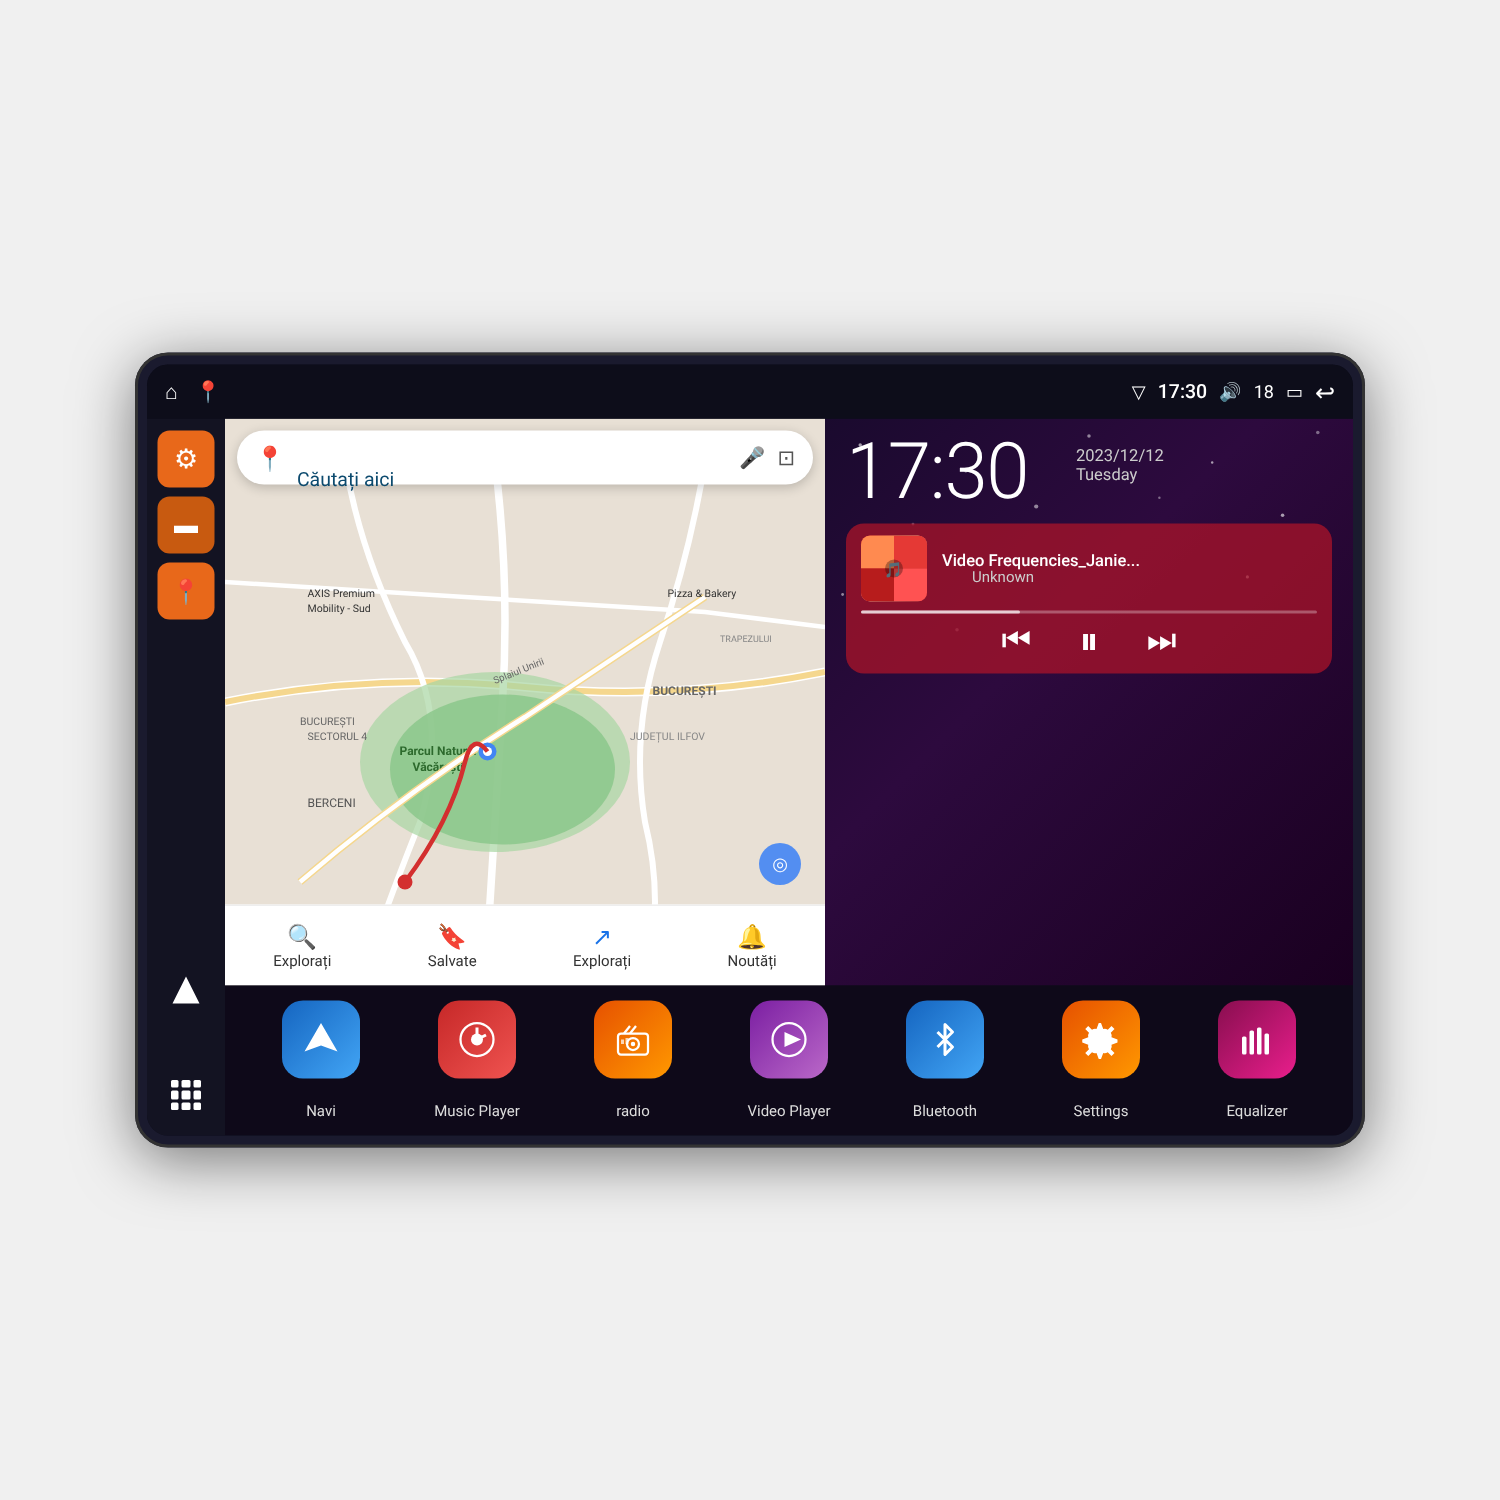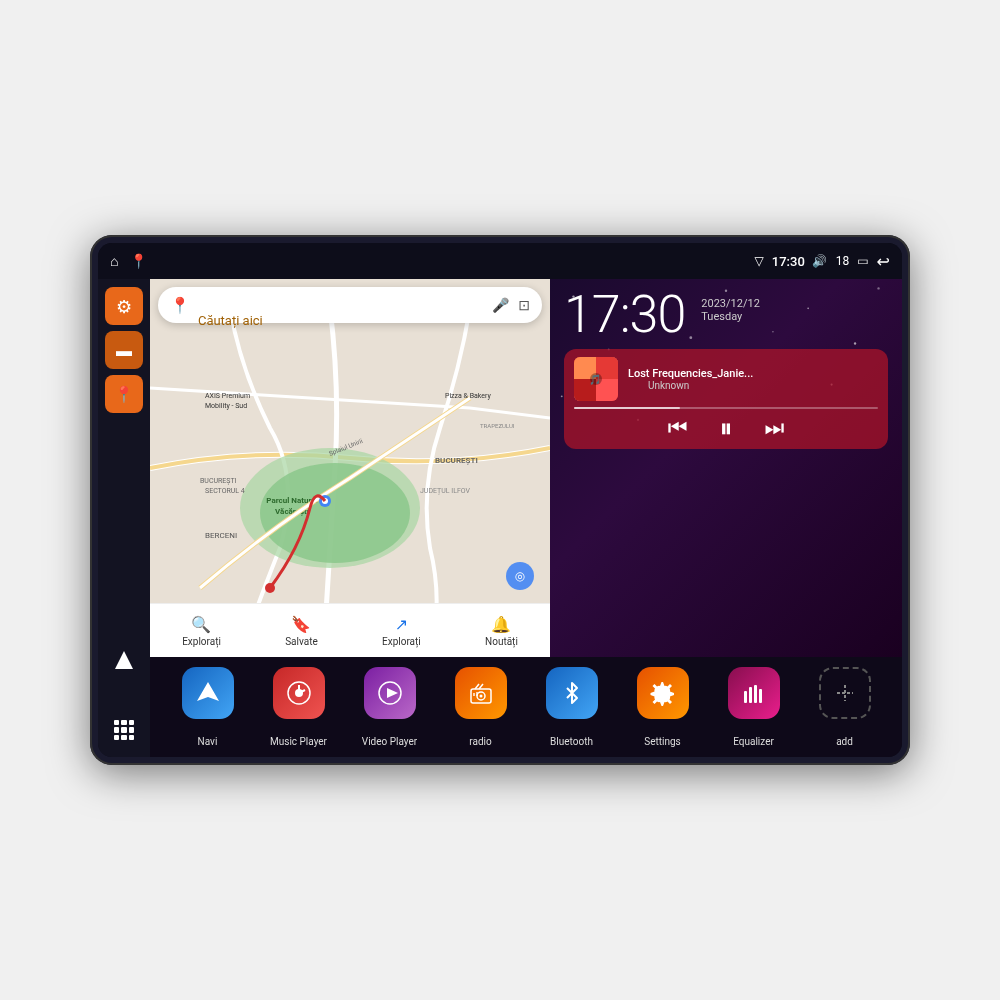--- a/index.html
+++ b/index.html
@@ -153,21 +153,21 @@
       display: flex;
       align-items: center;
       padding: 0 12px;
       gap: 8px;
       box-shadow: 0 2px 8px rgba(0,0,0,0.2);
     }
 
     .map-search-text {
       flex: 1;
       font-size: 13px;
-      color: #a16207;
+      color: #0c4a6e;
       margin-top: 31px;
     }
 
     
     .map-svg {
       width: 100%;
       height: 100%;
     }
 
     .map-bottom-bar {
@@ -226,20 +226,21 @@
       font-weight: 300;
       color: #fff;
       line-height: 1;
       letter-spacing: -1px;
     }
 
     .date-info {
       display: flex;
       flex-direction: column;
       padding-top: 8px;
+      margin-left: 16px;
     }
 
     .date-info .date-line {
       font-size: 11px;
       color: #ccc;
     }
 
     .music-widget {
       background: rgba(180, 20, 40, 0.7);
       border-radius: 12px;
@@ -542,21 +543,21 @@
                     <rect width="44" height="44" fill="#c62828"></rect>
                     <rect x="0" y="0" width="22" height="22" fill="#ff8a50"></rect>
                     <rect x="22" y="0" width="22" height="22" fill="#e53935"></rect>
                     <rect x="0" y="22" width="22" height="22" fill="#b71c1c"></rect>
                     <rect x="22" y="22" width="22" height="22" fill="#ff5252"></rect>
                     <circle cx="22" cy="22" r="6" fill="rgba(0,0,0,0.3)"></circle>
                     <text x="22" y="26" font-size="10" fill="#fff" text-anchor="middle">🎵</text>
                   </svg>
                 </div>
                 <div class="music-info">
-                  <div class="music-title">Lost Frequencies_Janie...</div>
+                  <div class="music-title">Video Frequencies_Janie...</div>
                   <div class="music-artist">Unknown</div>
                 </div>
               </div>
               <div class="music-progress">
                 <div style="height:100%; width:35%; background: rgba(255,255,255,0.7); border-radius:2px;"></div>
               </div>
               <div class="music-controls">
                 <span class="ctrl-btn">⏮</span>
                 <span class="ctrl-btn" style="font-size:26px;">⏸</span>
                 <span class="ctrl-btn">⏭</span>
@@ -582,43 +583,43 @@
                 <circle cx="14" cy="14" r="11" fill="none" stroke="white" stroke-width="1.5"></circle>
                 <circle cx="14" cy="14" r="4" fill="white"></circle>
                 <line x1="14" y1="14" x2="14" y2="6" stroke="white" stroke-width="2"></line>
                 <line x1="14" y1="14" x2="20" y2="11" stroke="white" stroke-width="2"></line>
               </svg>
             </div>
             <span class="app-label">Music Player</span>
           </div>
 
           <div class="app-item">
-            <div class="app-icon app-video">
-              <svg width="28" height="28" viewBox="0 0 28 28" xmlns="http://www.w3.org/2000/svg">
-                <circle cx="14" cy="14" r="11" fill="none" stroke="white" stroke-width="1.5"></circle>
-                <polygon points="11,9 22,14 11,19" fill="white"></polygon>
-              </svg>
-            </div>
-            <span class="app-label">Video Player</span>
-          </div>
-
-          <div class="app-item">
             <div class="app-icon app-radio">
               <svg width="28" height="28" viewBox="0 0 28 28" xmlns="http://www.w3.org/2000/svg">
                 <rect x="4" y="10" width="20" height="14" rx="2" fill="none" stroke="white" stroke-width="1.5"></rect>
                 <circle cx="14" cy="17" r="4" fill="none" stroke="white" stroke-width="1.5"></circle>
                 <circle cx="14" cy="17" r="1.5" fill="white"></circle>
                 <line x1="8" y1="10" x2="12" y2="5" stroke="white" stroke-width="1.5"></line>
                 <line x1="12" y1="10" x2="16" y2="5" stroke="white" stroke-width="1.5"></line>
 
                 <rect x="6" y="14" width="2" height="3" fill="white" opacity="0.7"></rect>
                 <rect x="9" y="13" width="2" height="4" fill="white" opacity="0.7"></rect>
               </svg>
             </div>
             <span class="app-label">radio</span>
+          </div>
+
+          <div class="app-item">
+            <div class="app-icon app-video">
+              <svg width="28" height="28" viewBox="0 0 28 28" xmlns="http://www.w3.org/2000/svg">
+                <circle cx="14" cy="14" r="11" fill="none" stroke="white" stroke-width="1.5"></circle>
+                <polygon points="11,9 22,14 11,19" fill="white"></polygon>
+              </svg>
+            </div>
+            <span class="app-label">Video Player</span>
           </div>
 
           <div class="app-item">
             <div class="app-icon app-bluetooth">
               <svg width="28" height="28" viewBox="0 0 28 28" xmlns="http://www.w3.org/2000/svg">
                 <polyline points="9,9 19,19 14,24 14,4 19,9 9,19" fill="none" stroke="white" stroke-width="2" stroke-linejoin="round"></polyline>
               </svg>
             </div>
             <span class="app-label">Bluetooth</span>
           </div>
@@ -642,27 +643,18 @@
                 <rect x="19" y="10" width="3" height="14" fill="white" rx="1"></rect>
                 <line x1="5.5" y1="10" x2="5.5" y2="10" stroke="white" stroke-width="2"></line>
                 <line x1="10.5" y1="6" x2="10.5" y2="6" stroke="white" stroke-width="2"></line>
                 <line x1="15.5" y1="4" x2="15.5" y2="4" stroke="white" stroke-width="2"></line>
                 <line x1="20.5" y1="8" x2="20.5" y2="8" stroke="white" stroke-width="2"></line>
               </svg>
             </div>
             <span class="app-label">Equalizer</span>
           </div>
 
-          <div class="app-item">
-            <div class="app-icon app-add">
-              <svg width="28" height="28" viewBox="0 0 28 28" xmlns="http://www.w3.org/2000/svg">
-                <line x1="14" y1="6" x2="14" y2="22" stroke="#888" stroke-width="2" stroke-dasharray="3,2"></line>
-                <line x1="6" y1="14" x2="22" y2="14" stroke="#888" stroke-width="2" stroke-dasharray="3,2"></line>
-              </svg>
-            </div>
-            <span class="app-label">add</span>
-          </div>
 
         </div>
       </div>
     </div>
   </div>
 </div>
 
 </body></html>

